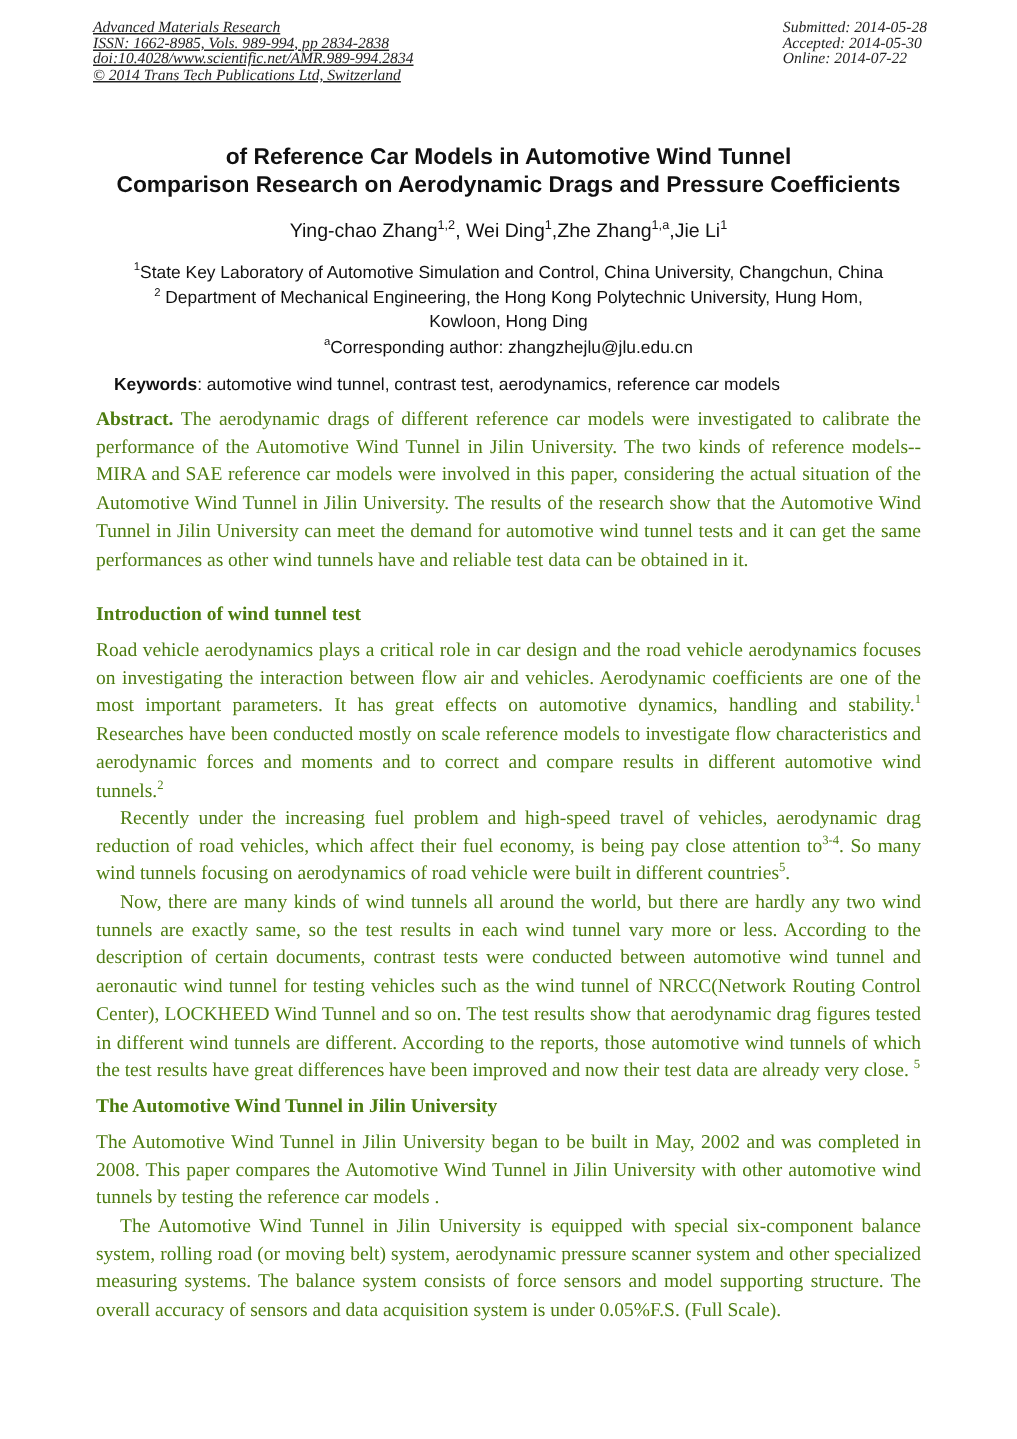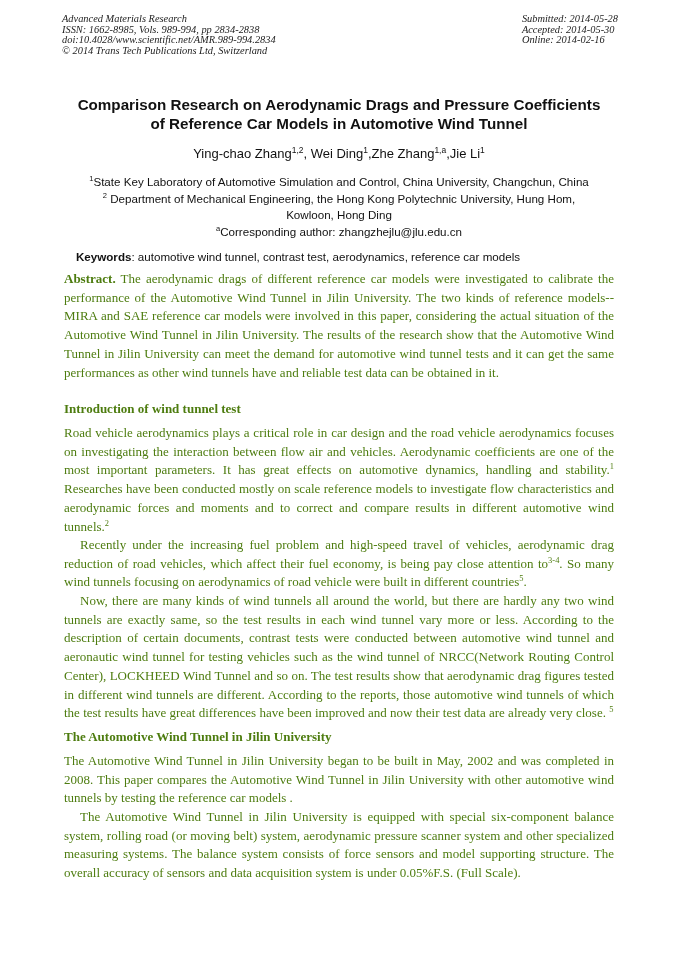--- a/index.html
+++ b/index.html
@@ -1,20 +1,20 @@
 <!DOCTYPE html>
 <html><head>
 <meta charset="utf-8">
 <style>
   html, body { margin: 0; padding: 0; background: #ffffff; }
   body { width: 678px; height: 959px; position: relative; overflow: hidden; color: #1a1a1a; }
   .page { position: absolute; left: 0; top: 0; width: 678px; height: 959px; background: #fff; }
 
   .hdr { position: absolute; top: 14px; font-family: "Liberation Serif", serif; font-style: italic; font-size: 10.4px; line-height: 10.6px; color: #222; }
-  .hdr-left { left: 62px; text-align: left; }
+  .hdr-left { left: 62px; text-align: left; text-decoration: underline; }
   .hdr-right { right: 60px; text-align: left; }
   .hdr div { white-space: nowrap; }
 
   .title { position: absolute; left: 40px; width: 598px; top: 95px; text-align: center; font-family: "Liberation Sans", sans-serif; font-weight: bold; font-size: 15.2px; line-height: 19px; color: #111; }
   .authors { position: absolute; left: 40px; width: 598px; top: 145px; text-align: center; font-family: "Liberation Sans", sans-serif; font-size: 13px; line-height: 18px; color: #111; }
   .aff { position: absolute; left: 40px; width: 598px; top: 174px; text-align: center; font-family: "Liberation Sans", sans-serif; font-size: 11.6px; line-height: 16.5px; color: #111; }
   .aff div { white-space: nowrap; }
   sup { font-size: 65%; line-height: 0; vertical-align: super; }
 
   .kw { position: absolute; left: 64px; width: 560px; top: 249px; font-family: "Liberation Sans", sans-serif; font-size: 11.6px; line-height: 15px; color: #111; }
@@ -39,26 +39,26 @@
   <div class="hdr hdr-left">
     <div>Advanced Materials Research</div>
     <div>ISSN: 1662-8985, Vols. 989-994, pp 2834-2838</div>
     <div>doi:10.4028/www.scientific.net/AMR.989-994.2834</div>
     <div>© 2014 Trans Tech Publications Ltd, Switzerland</div>
   </div>
 
   <div class="hdr hdr-right">
     <div>Submitted: 2014-05-28</div>
     <div>Accepted: 2014-05-30</div>
-    <div>Online: 2014-02-16</div>
+    <div>Online: 2014-07-22</div>
   </div>
 
   <div class="title">
+    <div>of Reference Car Models in Automotive Wind Tunnel</div>
     <div>Comparison Research on Aerodynamic Drags and Pressure Coefficients</div>
-    <div>of Reference Car Models in Automotive Wind Tunnel</div>
   </div>
 
   <div class="authors">
     <span>Ying-chao Zhang</span><sup>1,2</sup><span>, </span><span>Wei Ding</span><sup>1</sup><span>,</span><span>Zhe Zhang</span><sup>1,a</sup><span>,</span><span>Jie Li</span><sup>1</sup>
   </div>
 
   <div class="aff">
     <div><sup>1</sup><span>State Key Laboratory of Automotive Simulation and Control, China University, Changchun, China</span></div>
     <div><sup>2</sup><span> Department of Mechanical Engineering, the Hong Kong Polytechnic University, Hung Hom,</span></div>
     <div><span>Kowloon, Hong Ding</span></div>

